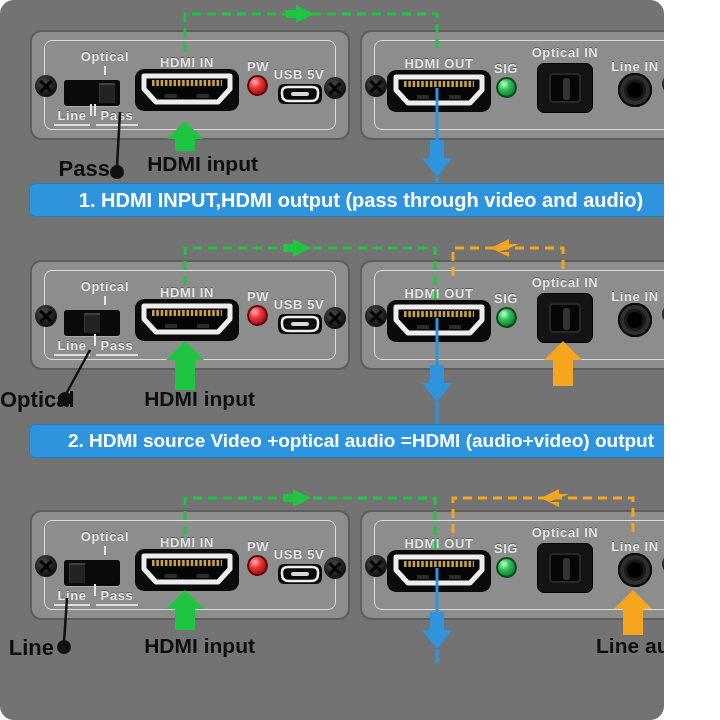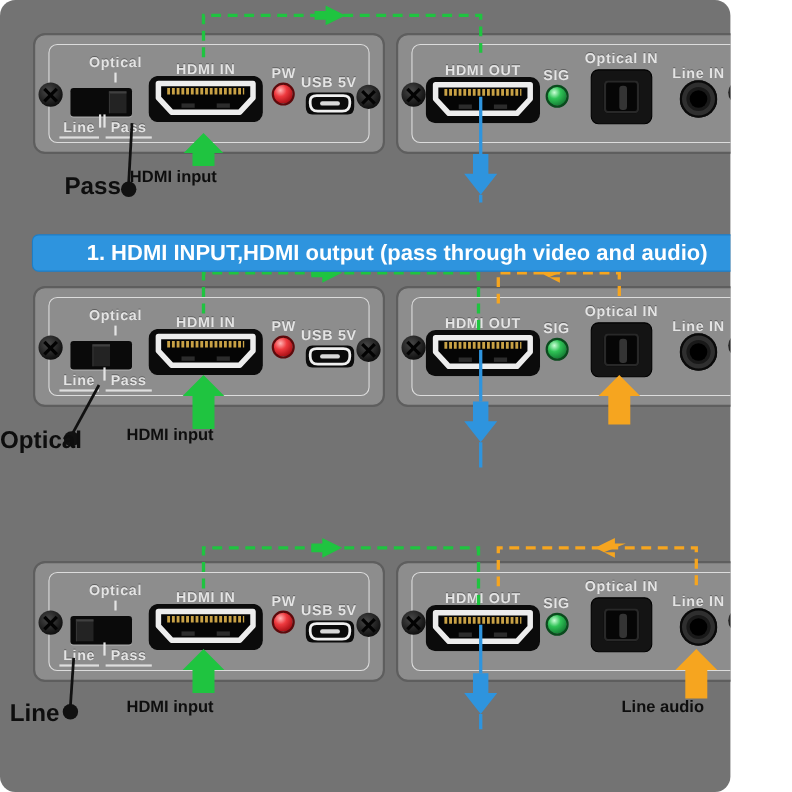--- a/index.html
+++ b/index.html
@@ -13,21 +13,21 @@
 
   
   .panel{position:absolute;background:#8d8d8d;border:2px solid #5e5e5e;border-radius:11px;box-sizing:border-box;z-index:1;}
   .panel-left{left:30px;width:320px;height:110px;}
   .panel-right{left:360px;width:336px;height:110px;}
   .row1 .panel{top:30px;} .row2 .panel, .row3 .panel{top:32px;}
   .inner-line{position:absolute;left:12px;right:12px;top:8px;bottom:8px;
               border:1px solid rgba(242,242,242,.78);border-radius:8px;}
   .eng{position:absolute;color:#e4e4e4;font-size:13px;font-weight:bold;letter-spacing:.6px;
        text-align:center;text-shadow:0 -1px 0 rgba(40,40,40,.45);white-space:nowrap;}
-  .blk{position:absolute;color:#0e0e0e;font-weight:bold;font-size:15px;text-align:left;white-space:nowrap;z-index:6;}
+  .blk{position:absolute;color:#0e0e0e;font-weight:bold;font-size:21px;text-align:right;white-space:nowrap;z-index:6;}
   .callout{text-align:right;}
 
   .screw{position:absolute;width:22px;height:22px;border-radius:50%;
          background:radial-gradient(circle at 40% 35%, #484848 0%, #161616 65%, #000 100%);}
   .screw::before,.screw::after{content:"";position:absolute;left:3px;top:9.5px;width:16px;height:3px;background:#030303;}
   .screw::before{transform:rotate(45deg);} .screw::after{transform:rotate(-45deg);}
 
   .led{position:absolute;width:21px;height:21px;border-radius:50%;box-sizing:border-box;}
   .led-red{background:radial-gradient(circle at 35% 30%, #ffb3b3 0%, #ee3a3f 35%, #b5161c 70%, #730d10 100%);
            border:2px solid #5c0a0c;}
@@ -47,21 +47,21 @@
   .toslink .hole{position:absolute;left:11px;right:11px;top:9px;bottom:9px;background:#060606;border-radius:4px;
                  box-shadow:inset 0 0 0 2px #282828;}
   .toslink .shine{position:absolute;left:25px;top:14px;width:7px;height:22px;background:#343434;border-radius:3px;}
   .jack{position:absolute;width:34px;height:34px;border-radius:50%;background:#191919;
         box-shadow:inset 0 0 0 2px #0a0a0a, inset 0 0 0 6px #2f2f2f;}
   .jack .hole{position:absolute;left:50%;top:50%;width:16px;height:16px;margin:-8px 0 0 -8px;background:#000;border-radius:50%;}
 
   .caption{position:absolute;left:29px;width:664px;height:34px;background:#2e94de;border:1px solid #1d7ec7;
            border-radius:6px;color:#ffffff;font-weight:bold;text-align:center;line-height:32px;
            box-sizing:border-box;z-index:7;white-space:nowrap;}
-  .row1 .caption{top:183px;font-size:20px;margin-top:30px;}
+  .row1 .caption{top:183px;font-size:20px;}
   .row2 .caption{top:196px;font-size:19px;}
   .row3 .caption{top:184px;font-size:18px;letter-spacing:-.2px;}
 </style>
 </head>
 <body>
 
 <div id="stage">
 
   <div class="row row1">
 
@@ -204,20 +204,21 @@
       <path d="M563 113 L582 132 H573 V158 H553 V132 H544 Z" fill="#f6a51f"></path>
       <path d="M437 90 V137" stroke="#2e94de" stroke-width="3" fill="none"></path>
       <path d="M430 137 H444 V155 H452 L437 174 L422 155 H430 Z" fill="#2e94de"></path>
       <path d="M437 174 V197" stroke="#2e94de" stroke-width="3" fill="none"></path>
       <path d="M90 122 L66 166" stroke="#111" stroke-width="2.5" fill="none"></path>
       <circle cx="65" cy="171" r="7" fill="#111"></circle>
     </svg>
 
     <div class="blk callout" style="left:0px;top:159px;width:56px;font-size:22px;">Optical</div>
     <div class="blk" style="left:115px;top:159px;width:140px;">HDMI input</div>
+    <div class="caption">2. HDMI source Video +optical audio =HDMI (audio+video) output</div>
   </div>
 
   <div class="row row3">
 
     <div class="panel panel-left">
       <div class="inner-line"></div>
       <div class="screw" style="left:3px;top:43px;"></div>
       <div class="screw" style="left:292px;top:45px;"></div>
       <div class="eng" style="left:38px;top:17px;width:70px;">Optical</div>
       <div class="tick" style="left:72px;top:34px;width:2px;height:9px;"></div>

